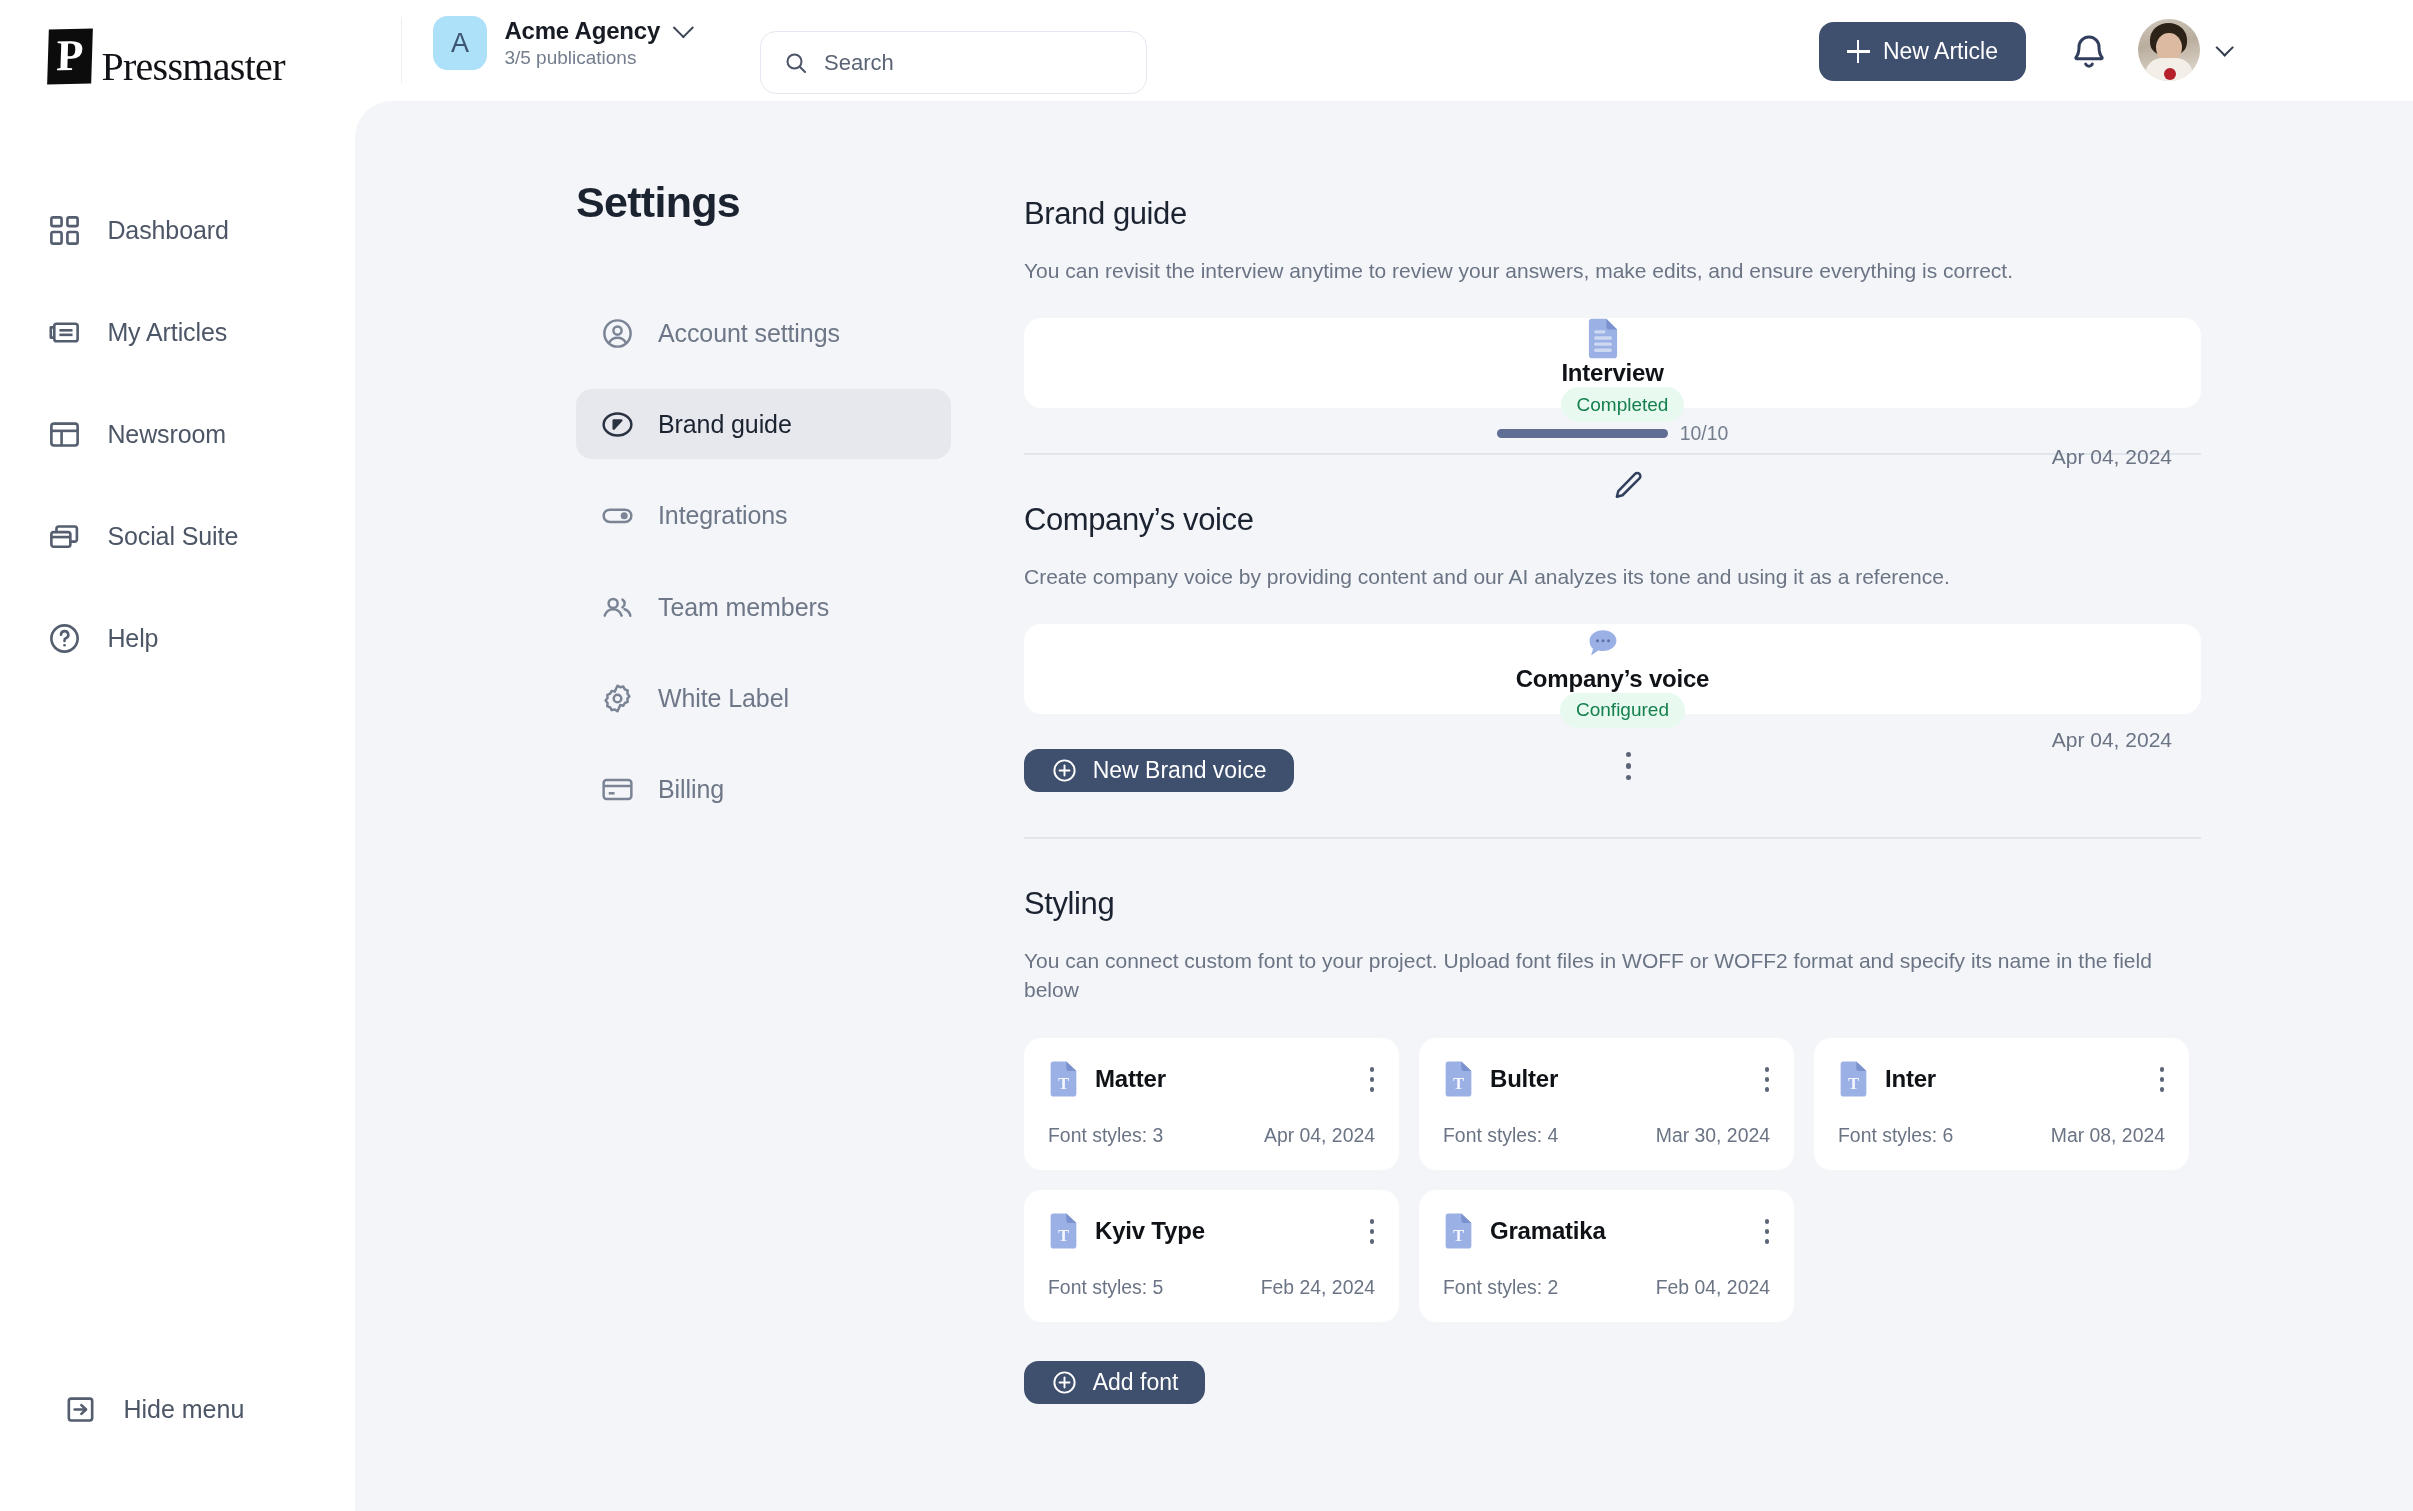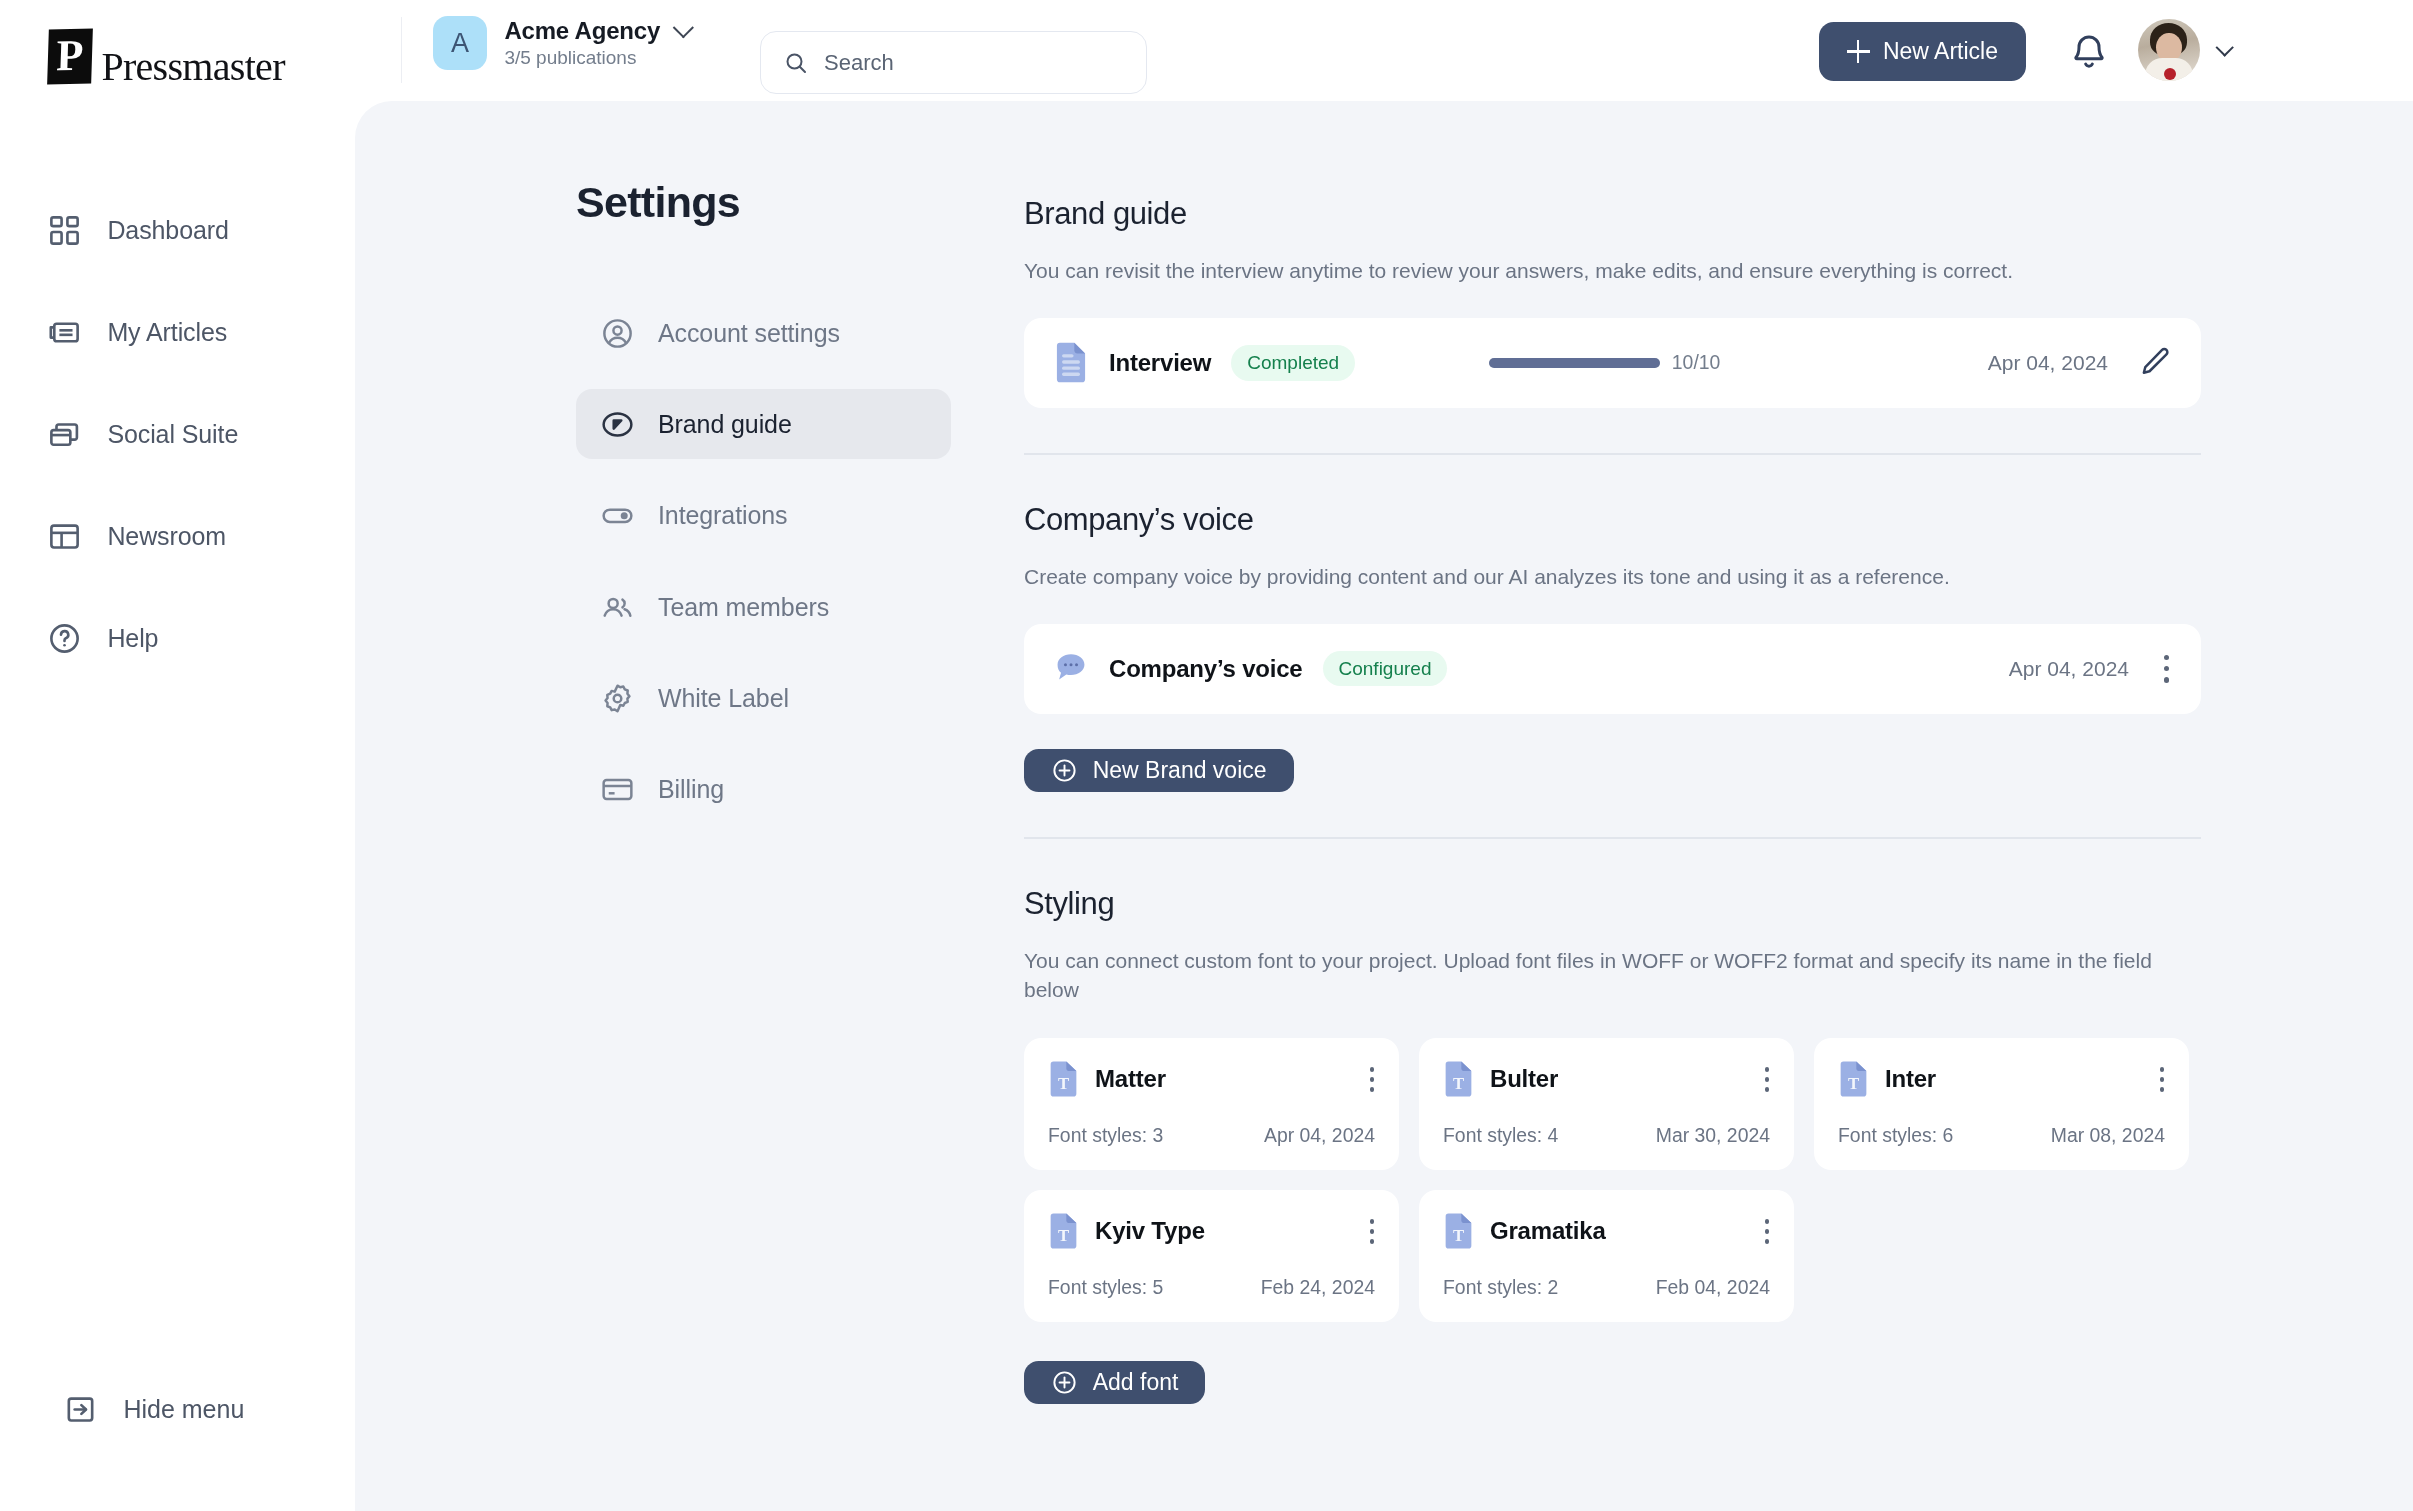--- a/index.html
+++ b/index.html
@@ -109,21 +109,21 @@
   .set-item.active .sl { color: #1b2230; }
   .set-ico { width: 35px; height: 35px; flex: 0 0 auto; }
 
   .content-col { position: absolute; left: 669px; top: 95px; width: 1177px; }
 
   .sec-title { font-size: 31px; color: #1b2230; letter-spacing: -0.4px; font-weight: 400; }
   .sec-desc { font-size: 21px; color: #6b7484; margin-top: 24px; line-height: 1.42; }
 
   .card {
     background: #ffffff; border-radius: 17.4px; margin-top: 32px;
-    display: flex; align-items: center; padding: 0 29px; height: 90px;
+    display: flex; align-items: center; padding: 0 29px; height: 90px; flex-direction: column;
   }
   .card-ico { width: 36px; height: 41px; flex: 0 0 auto; margin-right: 20px; }
   .card-title { font-size: 24px; font-weight: 700; color: #0f1318; letter-spacing: -0.2px; }
   .badge {
     margin-left: 20px; background: #e8faf0; color: #15804d;
     font-size: 19px; padding: 6.7px 16px; border-radius: 668px;
   }
   .progress-wrap { display: flex; align-items: center; gap: 12px; margin-left: auto; margin-right: auto; }
   .progress-track { width: 171px; height: 9.4px; border-radius: 668px; background: #e6e9f0; }
   .progress-fill { height: 9.4px; border-radius: 668px; background: #606e95; }
@@ -225,34 +225,34 @@
         <rect x="5" y="6" width="16" height="12" rx="1.6"></rect>
         <path d="M5 8.5H2.6v7H5"></path>
           <line x1="8.5" y1="10.5" x2="17.5" y2="10.5"></line>
           <line x1="8.5" y1="13.6" x2="17.5" y2="13.6"></line>
       </svg>
       <span class="nl">My Articles</span>
     </div>
 
     <div class="nav-item">
       <svg class="nav-ico" viewBox="0 0 24 24" fill="none" stroke="#545e6f" stroke-width="1.8" stroke-linejoin="round">
+        <rect x="3" y="4.5" width="18" height="15" rx="1.8"></rect>
+          <line x1="3" y1="9.5" x2="21" y2="9.5"></line>
+          <line x1="10" y1="9.5" x2="10" y2="19.5"></line>
+      </svg>
+      <span class="nl">Newsroom</span>
+    </div>
+
+    <div class="nav-item">
+      <svg class="nav-ico" viewBox="0 0 24 24" fill="none" stroke="#545e6f" stroke-width="1.8" stroke-linejoin="round">
         <rect x="3" y="9" width="13" height="10" rx="1.5"></rect>
           <path d="M6.5 9V6.6a1.5 1.5 0 0 1 1.5-1.5h11a1.5 1.5 0 0 1 1.5 1.5V14a1.5 1.5 0 0 1-1.5 1.5h-2.6"></path>
         <line x1="3" y1="12.4" x2="16" y2="12.4"></line>
       </svg>
       <span class="nl">Social Suite</span>
-    </div>
-
-    <div class="nav-item">
-      <svg class="nav-ico" viewBox="0 0 24 24" fill="none" stroke="#545e6f" stroke-width="1.8" stroke-linejoin="round">
-        <rect x="3" y="4.5" width="18" height="15" rx="1.8"></rect>
-          <line x1="3" y1="9.5" x2="21" y2="9.5"></line>
-          <line x1="10" y1="9.5" x2="10" y2="19.5"></line>
-      </svg>
-      <span class="nl">Newsroom</span>
     </div>
 
     <div class="nav-item">
       <svg class="nav-ico" viewBox="0 0 24 24" fill="none" stroke="#545e6f" stroke-width="1.8" stroke-linecap="round">
         <circle cx="12" cy="12" r="9"></circle>
         <path d="M9.6 9.4a2.5 2.5 0 1 1 3.3 2.4c-.6.25-.9.8-.9 1.4v.5"></path>
           <circle cx="12" cy="16.6" r="0.9" fill="#545e6f" stroke="none"></circle>
       </svg>
       <span class="nl">Help</span>
     </div>

